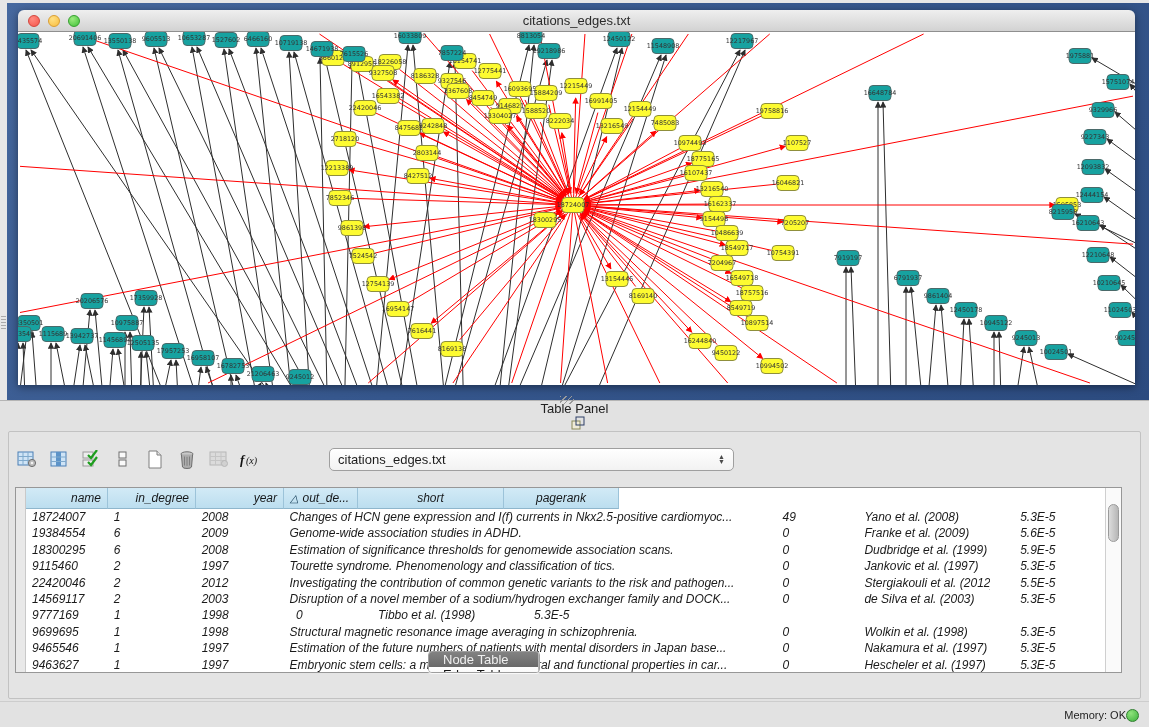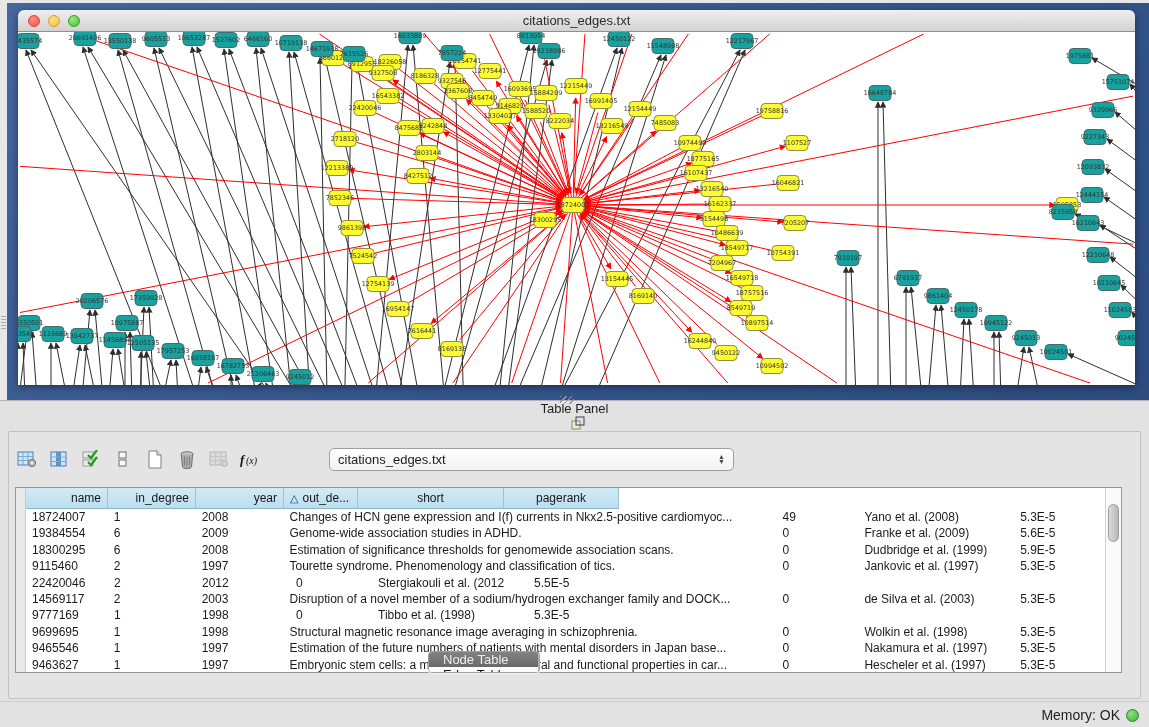--- a/index.html
+++ b/index.html
@@ -48,21 +48,21 @@
   #table-select { margin-left:60px; width:405px; height:23px; background:linear-gradient(#FFFFFF,#F2F2F2);
              border:1px solid #9F9F9F; border-radius:5px; display:flex; align-items:center;
              padding:0 8px; font-size:13px; color:#1C1C1C; }
   #table-select .sel-label { flex:1; }
   .updown { display:flex; flex-direction:column; line-height:5px; font-size:7px; color:#4A4A4A; }
 
   
   #tp-table { position:absolute; left:6px; top:55px; width:1107px; height:186px;
              background:#FFFFFF; border:1px solid #979797; display:flex; }
   #row-gutter { width:10px; background:#E9E9E9; border-right:1px solid #C9C9C9; }
-  #table-main { flex:1; position:relative; overflow:hidden; }
+  #table-main { flex:1; position:relative; overflow:hidden;font-style:italic; }
   #thead { display:flex; height:21px; }
   .th { background:linear-gradient(#D2EAF6,#BCDEEF); border-right:1px solid #9CC3D9;
         border-bottom:1px solid #8FB6CC; font-size:12px; color:#16181A;
         display:flex; align-items:center; padding:0 6px; white-space:nowrap; overflow:hidden; }
   .th.right { justify-content:flex-end; }
   .th.center { justify-content:center; }
   .sort-glyph { color:#123B55; margin-right:4px; font-size:11px; }
   #tbody .tr { display:flex; height:16.4px; }
   .td { font-size:12px; color:#1A1A1A; white-space:nowrap; overflow:hidden;
         padding:0 0 0 6px; line-height:16.4px; }
@@ -76,21 +76,21 @@
         box-shadow:0 1px 1px rgba(255,255,255,.8);flex-direction:column; }
   .seg { padding:0 14px; font-size:13px; color:#141414; display:flex; align-items:center;
         border-right:1px solid #B4B4B4; background:linear-gradient(#FFFFFF,#EFEFEF); }
   .seg:last-child { border-right:none;margin-top:39px; }
   .seg.active { background:linear-gradient(#828282,#696969); color:#EFEFEF; }
 
   
   #status-bar { position:absolute; left:0; top:300px; width:1149px; height:27px;
         border-top:1px solid #CDCDCD; display:flex; align-items:center; justify-content:flex-end;
         padding-right:10px; }
-  #memory-label { font-size:14px; color:#1F1F1F; margin-right:6px; }
+  #memory-label { font-size:11px; color:#1F1F1F; }
   #memory-indicator { width:13px; height:13px; border-radius:50%;
         background:radial-gradient(circle at 35% 30%, #8FE37C, #3CB13C); border:1px solid #2E7F2E; }
 </style>
 </head>
 <body>
 
 <div id="stage">
 
   <div id="desktop">
     <div id="net-window">
@@ -664,20 +664,21 @@
                 <div class="td" style="width: 88px;">1997</div>
                 <div class="td" style="width: 488px;">Tourette syndrome. Phenomenology and classification of tics.</div>
                 <div class="td" style="width: 74px; padding-left: 12px;">0</div>
                 <div class="td" style="width: 146px; padding-left: 20px;">Jankovic et al. (1997)</div>
                 <div class="td" style="width: 115px; padding-left: 30px;">5.3E-5</div>
               </div>
               <div class="tr">
                 <div class="td" style="width: 82px;">22420046</div>
                 <div class="td" style="width: 88px;">2</div>
                 <div class="td" style="width: 88px;">2012</div>
+                <div class="td" style="width: 488px;">Investigating the contribution of common genetic variants to the risk and pathogen...</div>
                 <div class="td" style="width: 74px; padding-left: 12px;">0</div>
                 <div class="td" style="width: 146px; padding-left: 20px;">Stergiakouli et al. (2012)</div>
                 <div class="td" style="width: 115px; padding-left: 30px;">5.5E-5</div>
               </div>
               <div class="tr">
                 <div class="td" style="width: 82px;">14569117</div>
                 <div class="td" style="width: 88px;">2</div>
                 <div class="td" style="width: 88px;">2003</div>
                 <div class="td" style="width: 488px;">Disruption of a novel member of a sodium/hydrogen exchanger family and DOCK...</div>
                 <div class="td" style="width: 74px; padding-left: 12px;">0</div>

